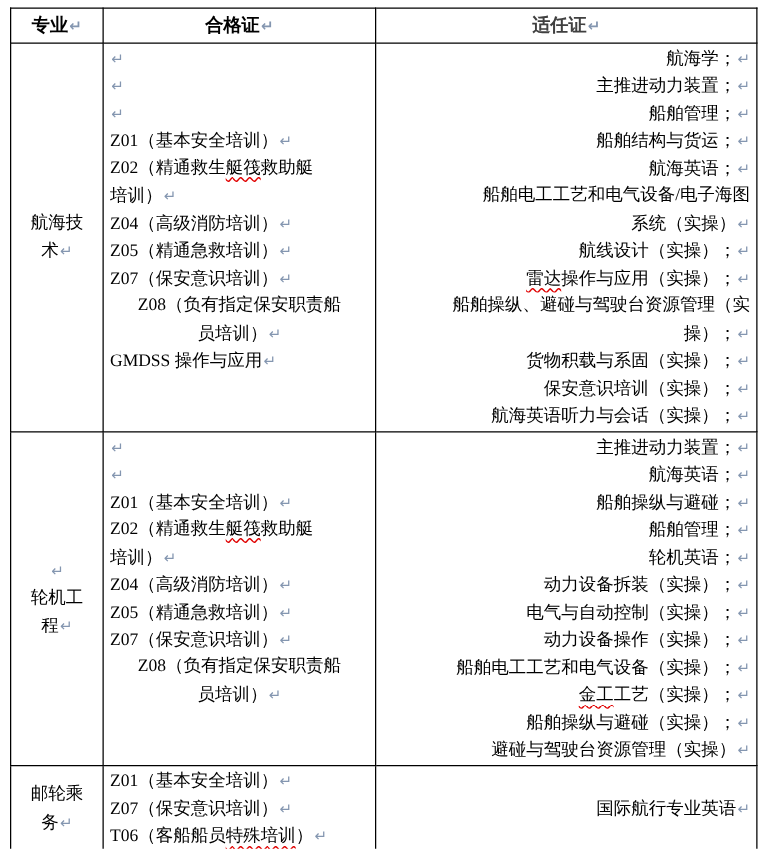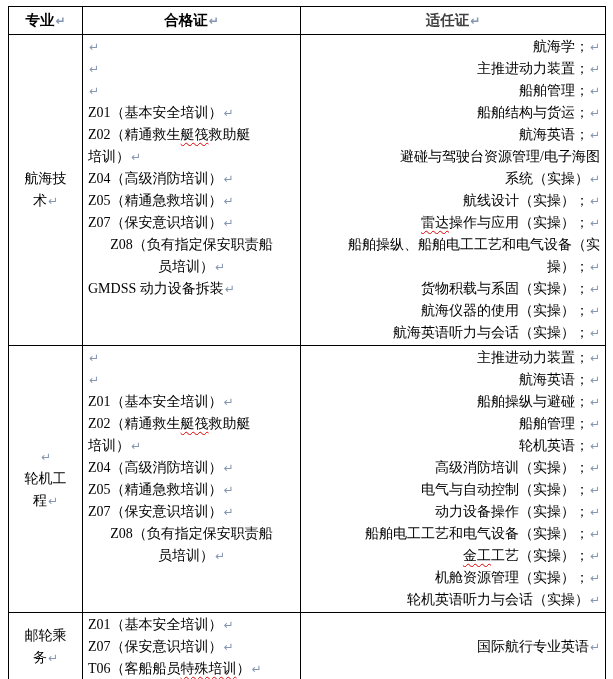--- a/index.html
+++ b/index.html
@@ -81,36 +81,36 @@
             <div class="line"><span class="mk">↵</span></div>
             <div class="line"><span class="mk">↵</span></div>
             <div class="line"><span>Z01（基本安全培训）</span><span class="mk">↵</span></div>
             <div class="line"><span>Z02（精通救生</span><span class="sq">艇筏</span><span>救助艇</span></div>
             <div class="line"><span>培训）</span><span class="mk">↵</span></div>
             <div class="line"><span>Z04（高级消防培训）</span><span class="mk">↵</span></div>
             <div class="line"><span>Z05（精通急救培训）</span><span class="mk">↵</span></div>
             <div class="line"><span>Z07（保安意识培训）</span><span class="mk">↵</span></div>
             <div class="line" style="text-align: center;"><span>Z08（负有指定保安职责船</span></div>
             <div class="line" style="text-align: center;"><span>员培训）</span><span class="mk">↵</span></div>
-            <div class="line"><span>GMDSS 动力设备拆装</span><span class="mk">↵</span></div>
+            <div class="line"><span>GMDSS 操作与应用</span><span class="mk">↵</span></div>
           </td>
           <td class="col-comp">
             <div class="line"><span>航海学；</span><span class="mk">↵</span></div>
             <div class="line"><span>主推进动力装置；</span><span class="mk">↵</span></div>
             <div class="line"><span>船舶管理；</span><span class="mk">↵</span></div>
             <div class="line"><span>船舶结构与货运；</span><span class="mk">↵</span></div>
             <div class="line"><span>航海英语；</span><span class="mk">↵</span></div>
-            <div class="line"><span>避碰与驾驶台资源管理/电子海图</span></div>
+            <div class="line"><span>船舶电工工艺和电气设备/电子海图</span></div>
             <div class="line"><span>系统（实操）</span><span class="mk">↵</span></div>
             <div class="line"><span>航线设计（实操）；</span><span class="mk">↵</span></div>
             <div class="line"><span class="sq">雷达</span><span>操作与应用（实操）；</span><span class="mk">↵</span></div>
-            <div class="line"><span>船舶操纵、船舶电工工艺和电气设备（实</span></div>
+            <div class="line"><span>船舶操纵、避碰与驾驶台资源管理（实</span></div>
             <div class="line"><span>操）；</span><span class="mk">↵</span></div>
             <div class="line"><span>货物积载与系固（实操）；</span><span class="mk">↵</span></div>
-            <div class="line"><span>航海仪器的使用（实操）；</span><span class="mk">↵</span></div>
+            <div class="line"><span>保安意识培训（实操）；</span><span class="mk">↵</span></div>
             <div class="line"><span>航海英语听力与会话（实操）；</span><span class="mk">↵</span></div>
           </td>
         </tr>
         <tr>
           <td class="col-major">
             <div class="line"><span class="mk">↵</span></div>
             <div class="line"><span>轮机工</span></div>
             <div class="line"><span>程</span><span class="mk">↵</span></div>
           </td>
           <td class="col-cert">
@@ -124,27 +124,27 @@
             <div class="line"><span>Z07（保安意识培训）</span><span class="mk">↵</span></div>
             <div class="line" style="text-align: center;"><span>Z08（负有指定保安职责船</span></div>
             <div class="line" style="text-align: center;"><span>员培训）</span><span class="mk">↵</span></div>
           </td>
           <td class="col-comp">
             <div class="line"><span>主推进动力装置；</span><span class="mk">↵</span></div>
             <div class="line"><span>航海英语；</span><span class="mk">↵</span></div>
             <div class="line"><span>船舶操纵与避碰；</span><span class="mk">↵</span></div>
             <div class="line"><span>船舶管理；</span><span class="mk">↵</span></div>
             <div class="line"><span>轮机英语；</span><span class="mk">↵</span></div>
-            <div class="line"><span>高级消防培训（实操）；</span><span class="mk">↵</span></div>
+            <div class="line"><span>动力设备拆装（实操）；</span><span class="mk">↵</span></div>
             <div class="line"><span>电气与自动控制（实操）；</span><span class="mk">↵</span></div>
             <div class="line"><span>动力设备操作（实操）；</span><span class="mk">↵</span></div>
             <div class="line"><span>船舶电工工艺和电气设备（实操）；</span><span class="mk">↵</span></div>
             <div class="line"><span class="sq">金工</span><span>工艺（实操）；</span><span class="mk">↵</span></div>
-            <div class="line"><span>机舱资源管理（实操）；</span><span class="mk">↵</span></div>
-            <div class="line"><span>轮机英语听力与会话（实操）</span><span class="mk">↵</span></div>
+            <div class="line"><span>船舶操纵与避碰（实操）；</span><span class="mk">↵</span></div>
+            <div class="line"><span>避碰与驾驶台资源管理（实操）</span><span class="mk">↵</span></div>
           </td>
         </tr>
         <tr>
           <td class="col-major">
             <div class="line"><span>邮轮乘</span></div>
             <div class="line"><span>务</span><span class="mk">↵</span></div>
           </td>
           <td class="col-cert">
             <div class="line"><span>Z01（基本安全培训）</span><span class="mk">↵</span></div>
             <div class="line"><span>Z07（保安意识培训）</span><span class="mk">↵</span></div>

